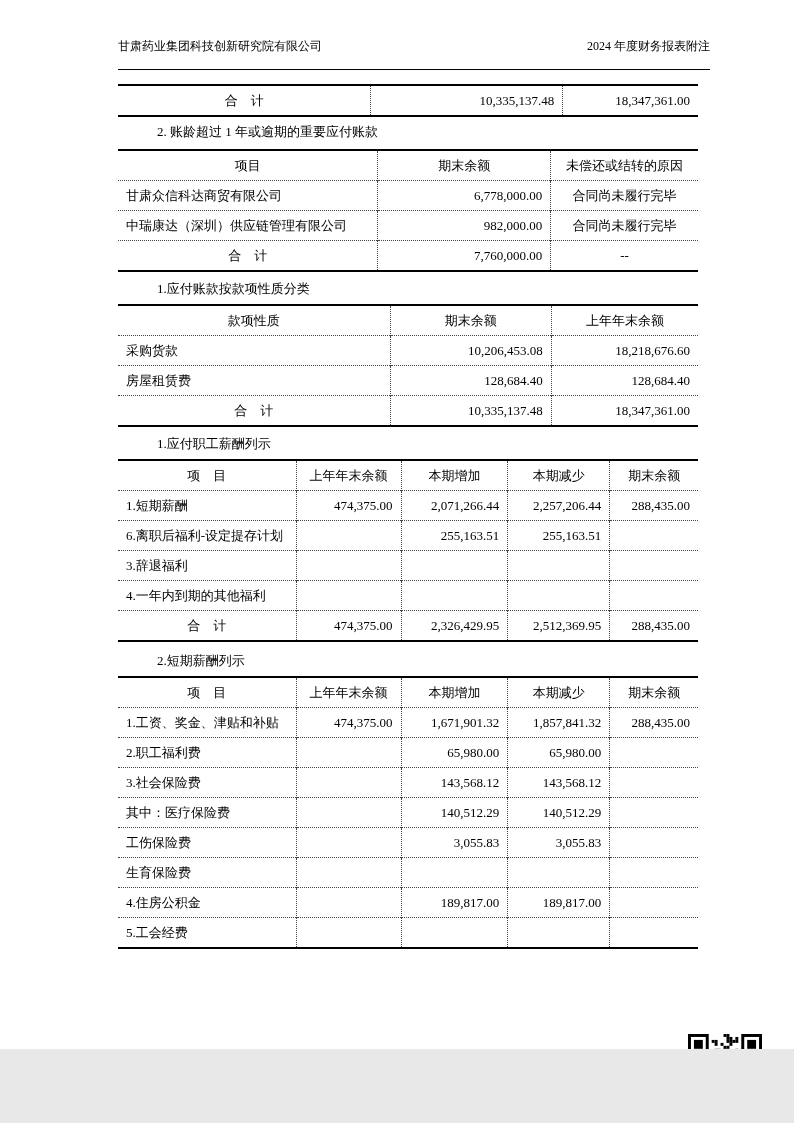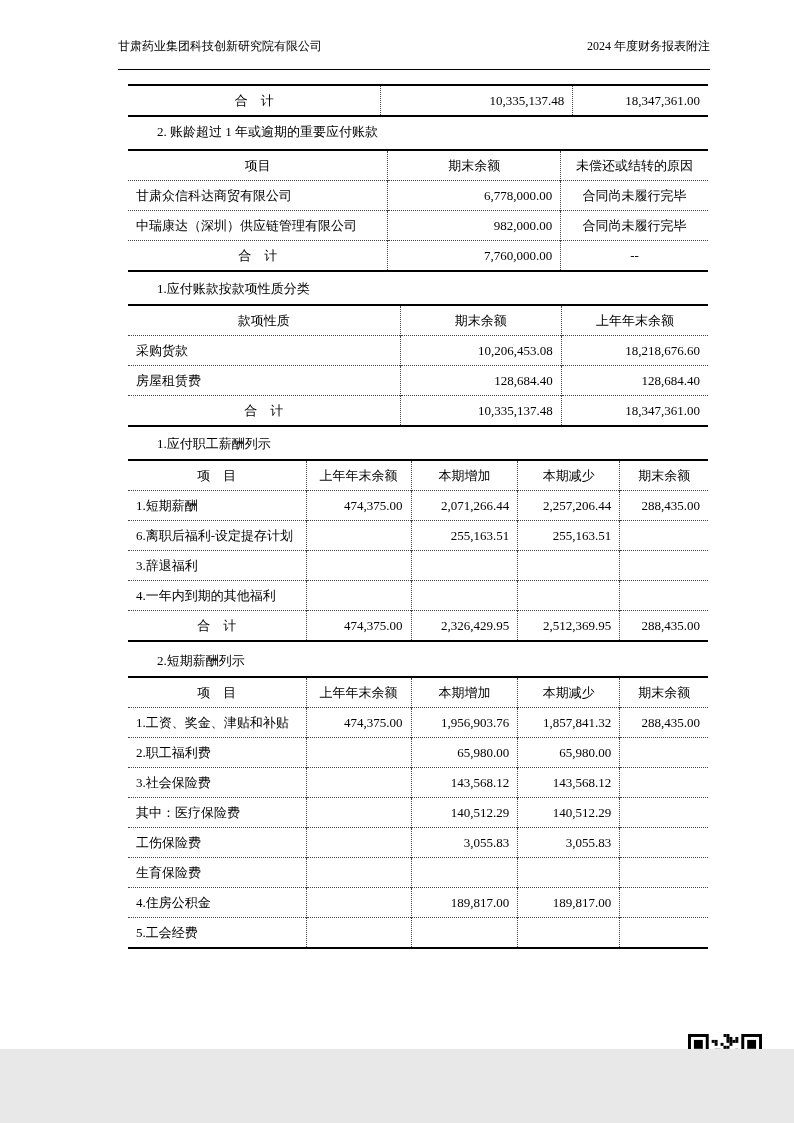--- a/index.html
+++ b/index.html
@@ -12,21 +12,21 @@
   }
   
   .page-header { display:flex; justify-content:space-between; align-items:flex-end;
     font-size:12px; line-height:16px; }
   .header-rule { border-bottom:1.5px solid #000; margin-top:15px; }
   
   .sec-heading { font-size:13px; line-height:18px; margin:8px 0 0 39px; }
   .sec-heading.big { font-size:14px; font-weight:bold; line-height:20px; margin:12px 0 0 34px; }
   .sec-heading.tight { margin-top:6px; }
   
-  table.fin { border-collapse:collapse; table-layout:fixed; width:580px; margin-left:10px;
+  table.fin { border-collapse:collapse; table-layout:fixed; width:580px; margin-left:0;
     border-top:2.5px solid #000; border-bottom:2.5px solid #000;
     font-size:13px; }
   table.fin.mt-lg { margin-top:14px; }
   table.fin.mt { margin-top:8px; }
   table.fin.mt-sm { margin-top:6px; }
   table.fin th, table.fin td {
     padding:6px 8px; line-height:17px; font-weight:normal;
     overflow:hidden; word-break:break-all;
   }
   table.fin th { text-align:center; }
@@ -212,21 +212,21 @@
           <th>上年年末余额</th>
           <th>本期增加</th>
           <th>本期减少</th>
           <th>期末余额</th>
         </tr>
       </thead>
       <tbody>
         <tr>
           <td class="a-l">1.工资、奖金、津贴和补贴</td>
           <td class="a-r">474,375.00</td>
-          <td class="a-r">1,956,903.76</td>
+          <td class="a-r">1,671,901.32</td>
           <td class="a-r">1,857,841.32</td>
           <td class="a-r">288,435.00</td>
         </tr>
         <tr>
           <td class="a-l">2.职工福利费</td>
           <td class="a-r"></td>
           <td class="a-r">65,980.00</td>
           <td class="a-r">65,980.00</td>
           <td class="a-r"></td>
         </tr>

